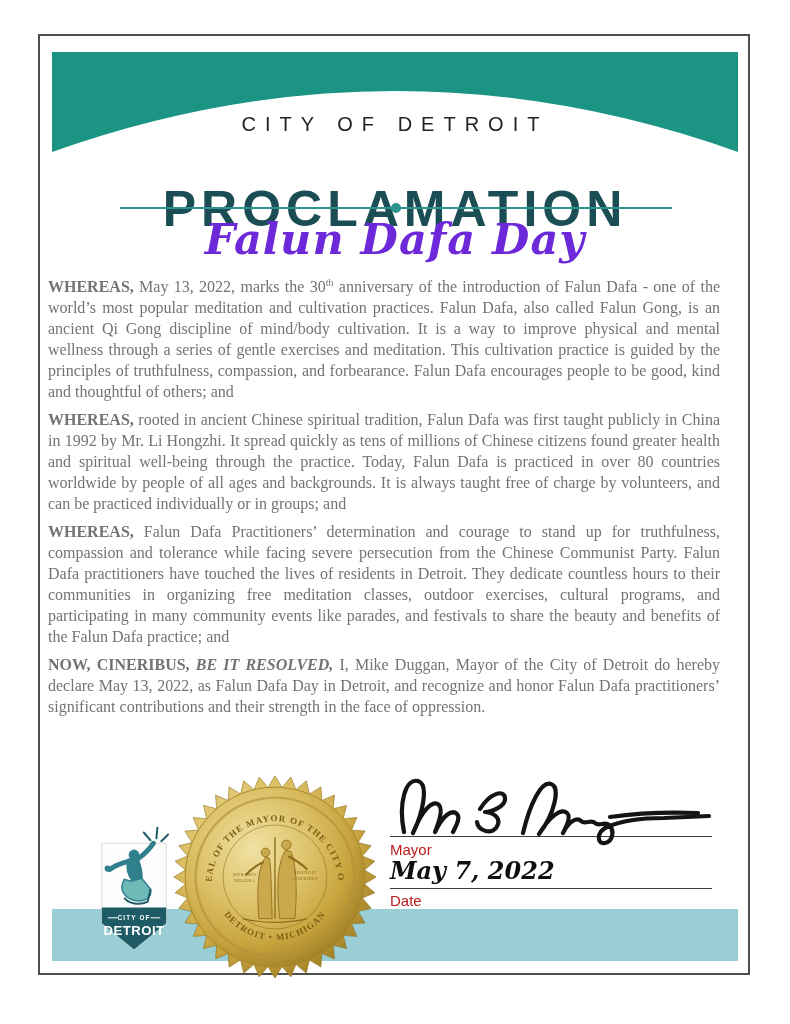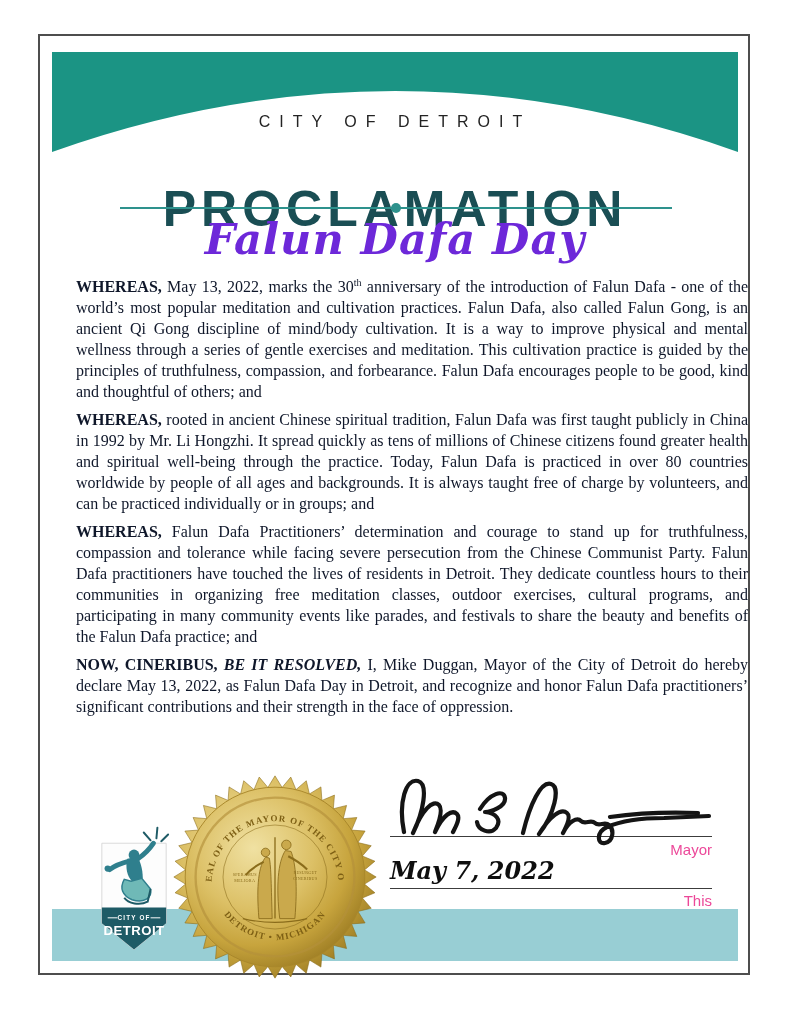--- a/index.html
+++ b/index.html
@@ -9,21 +9,21 @@
   }
   
   .frame{
     position:absolute;left:38px;top:34px;width:712px;height:941px;
     border:2px solid #4e4e4e;box-sizing:border-box;background:#fff;
   }
   
   .header-band{position:absolute;left:52px;top:52px;width:686px;height:103px;}
   .eyebrow{
     position:absolute;left:0;right:0;top:113px;text-align:center;
-    font-family:"Liberation Sans",sans-serif;font-size:16px;font-weight:500;
+    font-family:"Liberation Sans",sans-serif;font-size:20px;font-weight:500;
     letter-spacing:9px;color:#232323;
   }
   .main-title{
     position:absolute;left:0;right:0;top:138px;text-align:center;
     font-family:"Liberation Sans",sans-serif;font-size:50px;font-weight:900;
     letter-spacing:5px;color:var(--dark-teal);line-height:54px;margin-top:44px;
   }
   .divider{
     position:absolute;left:120px;top:207px;width:552px;height:2px;
     background:var(--line-teal);
@@ -31,36 +31,36 @@
   .divider .dot{
     position:absolute;left:50%;top:-4px;width:10px;height:10px;margin-left:-5px;
     border-radius:50%;background:var(--line-teal);
   }
   .doc-title{
     position:absolute;left:0;right:0;top:214px;text-align:center;
     font-family:"DejaVu Serif",serif;font-style:italic;font-weight:bold;
     font-size:43px;color:#6d28d9;letter-spacing:1px;
   }
   .body-text{
-    position:absolute;left:76px;top:276px;width:672px;
-    font-size:16px;line-height:21px;text-align:justify;color:#0f172a;
+    position:absolute;left:48px;top:276px;width:672px;
+    font-size:16px;line-height:21px;text-align:justify;color:#737373;
   }
   .body-text p{margin:0 0 7px 0;}
   .seg-b{font-weight:bold;}
   .seg-i{font-weight:bold;font-style:italic;}
   .body-text sup{font-size:10px;line-height:0;vertical-align:super;}
   
   .seal{position:absolute;left:171px;top:773px;width:208px;height:208px;z-index:3;}
   .signature-ink{position:absolute;left:388px;top:768px;width:330px;height:90px;z-index:2;}
   .sig-line{position:absolute;left:390px;width:322px;height:0;border-top:1.5px solid #3c3c3c;}
   .line-mayor{top:836px;}
   .line-date{top:888px;}
   .sig-label{
-    position:absolute;left:390px;width:322px;text-align:right;
-    font-family:"Liberation Sans",sans-serif;font-size:15px;color:#ec4899;
+    position:absolute;left:390px;width:322px;text-align:left;
+    font-family:"Liberation Sans",sans-serif;font-size:15px;color:#b91c1c;
   }
   .label-mayor{top:841px;}
   .label-date{top:892px;}
   .date-value{
     position:absolute;left:390px;width:322px;top:856px;
     font-family:"DejaVu Serif",serif;font-style:italic;font-weight:bold;
     font-size:24px;color:#0e0e0e;
   }
   
   .bottom-band{
@@ -138,21 +138,21 @@
        M92,41 C102,25 116,21 117,30 C118,39 102,44 97,44 C108,45 114,52 108,60 C102,67 90,62 89,54
        M135,65 C142,36 153,13 163,16 C173,19 166,47 151,66
        M151,66 C162,48 173,40 179,45 C184,49 177,61 175,65 C181,53 189,49 193,53 C197,57 203,51 207,55 C211,59 217,53 221,57 C226,61 226,73 217,75 C209,77 208,64 219,59 C235,52 258,50 276,50 L321,48
        M222,49 C250,45 285,44 310,45"></path>
 </svg>
 
 <div class="sig-line line-mayor"></div>
 <div class="sig-label label-mayor">Mayor</div>
 <div class="date-value">May 7, 2022</div>
 <div class="sig-line line-date"></div>
-<div class="sig-label label-date">This</div>
+<div class="sig-label label-date">Date</div>
 
 <div class="bottom-band"></div>
 
 <svg class="logo" viewBox="0 0 80 134">
   <g stroke="#1E5B66" stroke-width="2" stroke-linecap="round">
     <line x1="63" y1="13" x2="64" y2="2"></line>
     <line x1="57" y1="15" x2="50" y2="7"></line>
     <line x1="68" y1="16" x2="75" y2="9"></line>
   </g>
   <path d="M7,18 L73,18 L73,100 L40,127 L7,100 Z" fill="#fdfdfd" stroke="#d9d9d9" stroke-width="1"></path>

